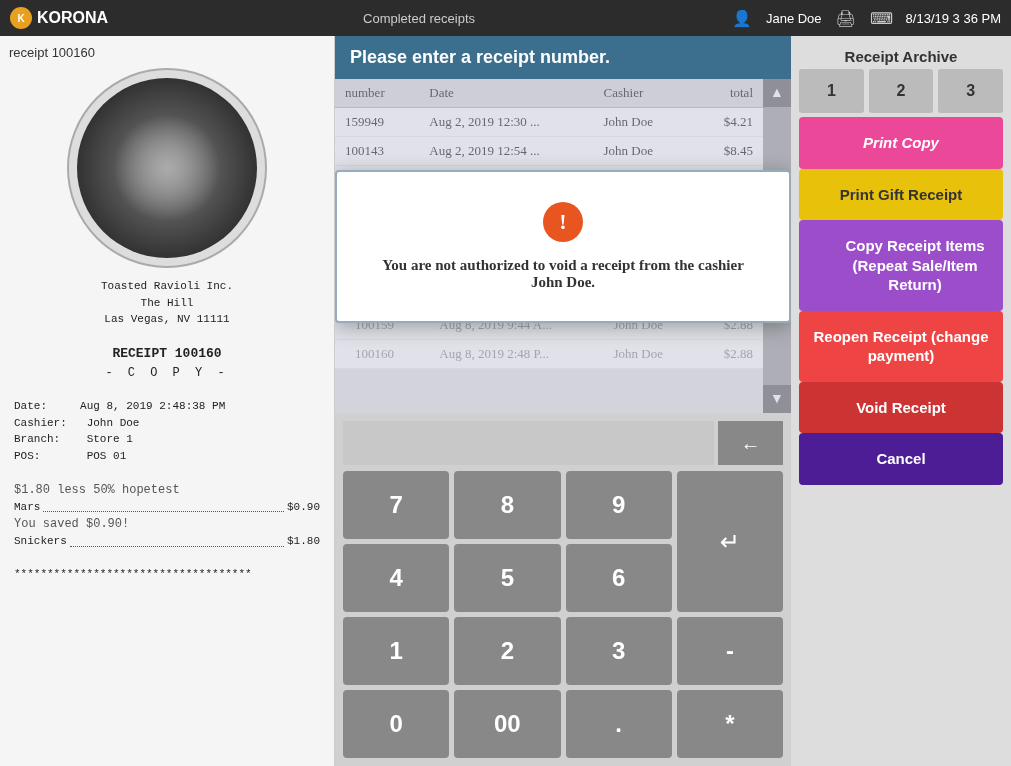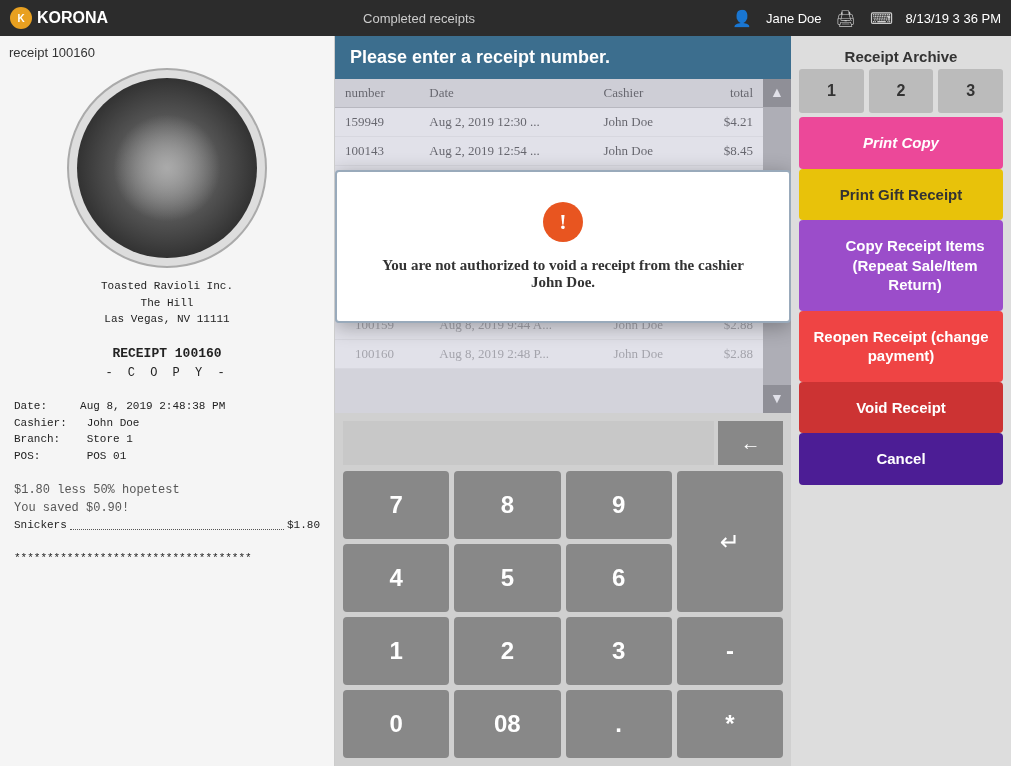--- a/index.html
+++ b/index.html
@@ -156,20 +156,25 @@
         &nbsp;&nbsp;
         <span>Store 1</span>
       </div>
       <div>
         <span>POS:</span>
         &nbsp;&nbsp;&nbsp;&nbsp;&nbsp;
         <span>POS 01</span>
       </div>
       <br>
       <div class="receipt-small">$1.80 less 50% hopetest</div>
+      <div class="dotted-line">
+        <span>Mars</span>
+        <span class="dots"></span>
+        <span>$0.90</span>
+      </div>
       <div class="receipt-small">You saved $0.90!</div>
       <div class="dotted-line">
         <span>Snickers</span>
         <span class="dots"></span>
         <span>$1.80</span>
       </div>
       <br>
       <div>************************************</div>
     </div>
   </div>
@@ -277,21 +282,21 @@
         <button class="num-btn">4</button>
         <button class="num-btn">5</button>
         <button class="num-btn">6</button>
 
         <button class="num-btn">1</button>
         <button class="num-btn">2</button>
         <button class="num-btn">3</button>
         <button class="num-btn dash-btn">-</button>
 
         <button class="num-btn">0</button>
-        <button class="num-btn">08</button>
+        <button class="num-btn">00</button>
         <button class="num-btn dot-btn">.</button>
         <button class="num-btn star-btn">*</button>
       </div>
     </div>
   </div>
 
   <div class="right-panel">
     <div class="archive-title">Receipt Archive</div>
     <div class="page-btns">
       <button class="page-btn">1</button>

